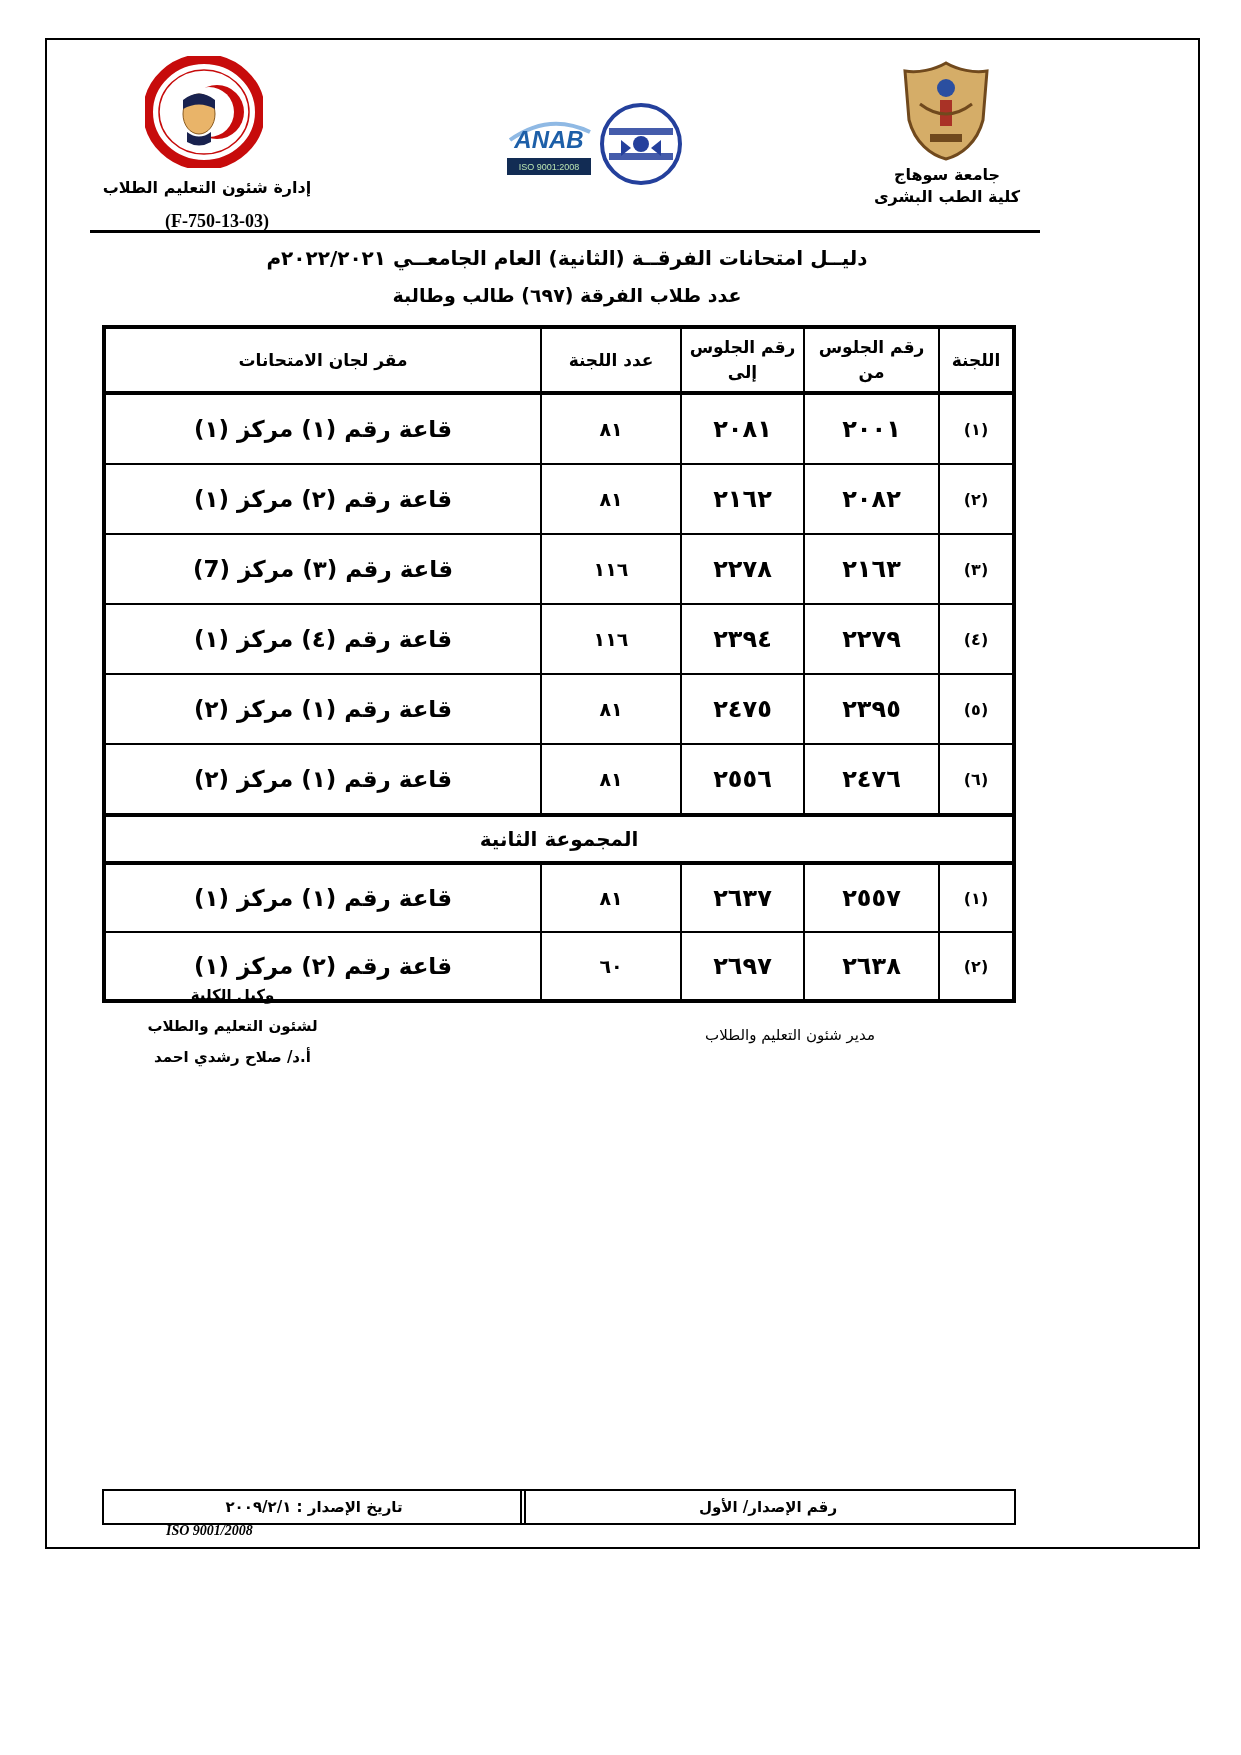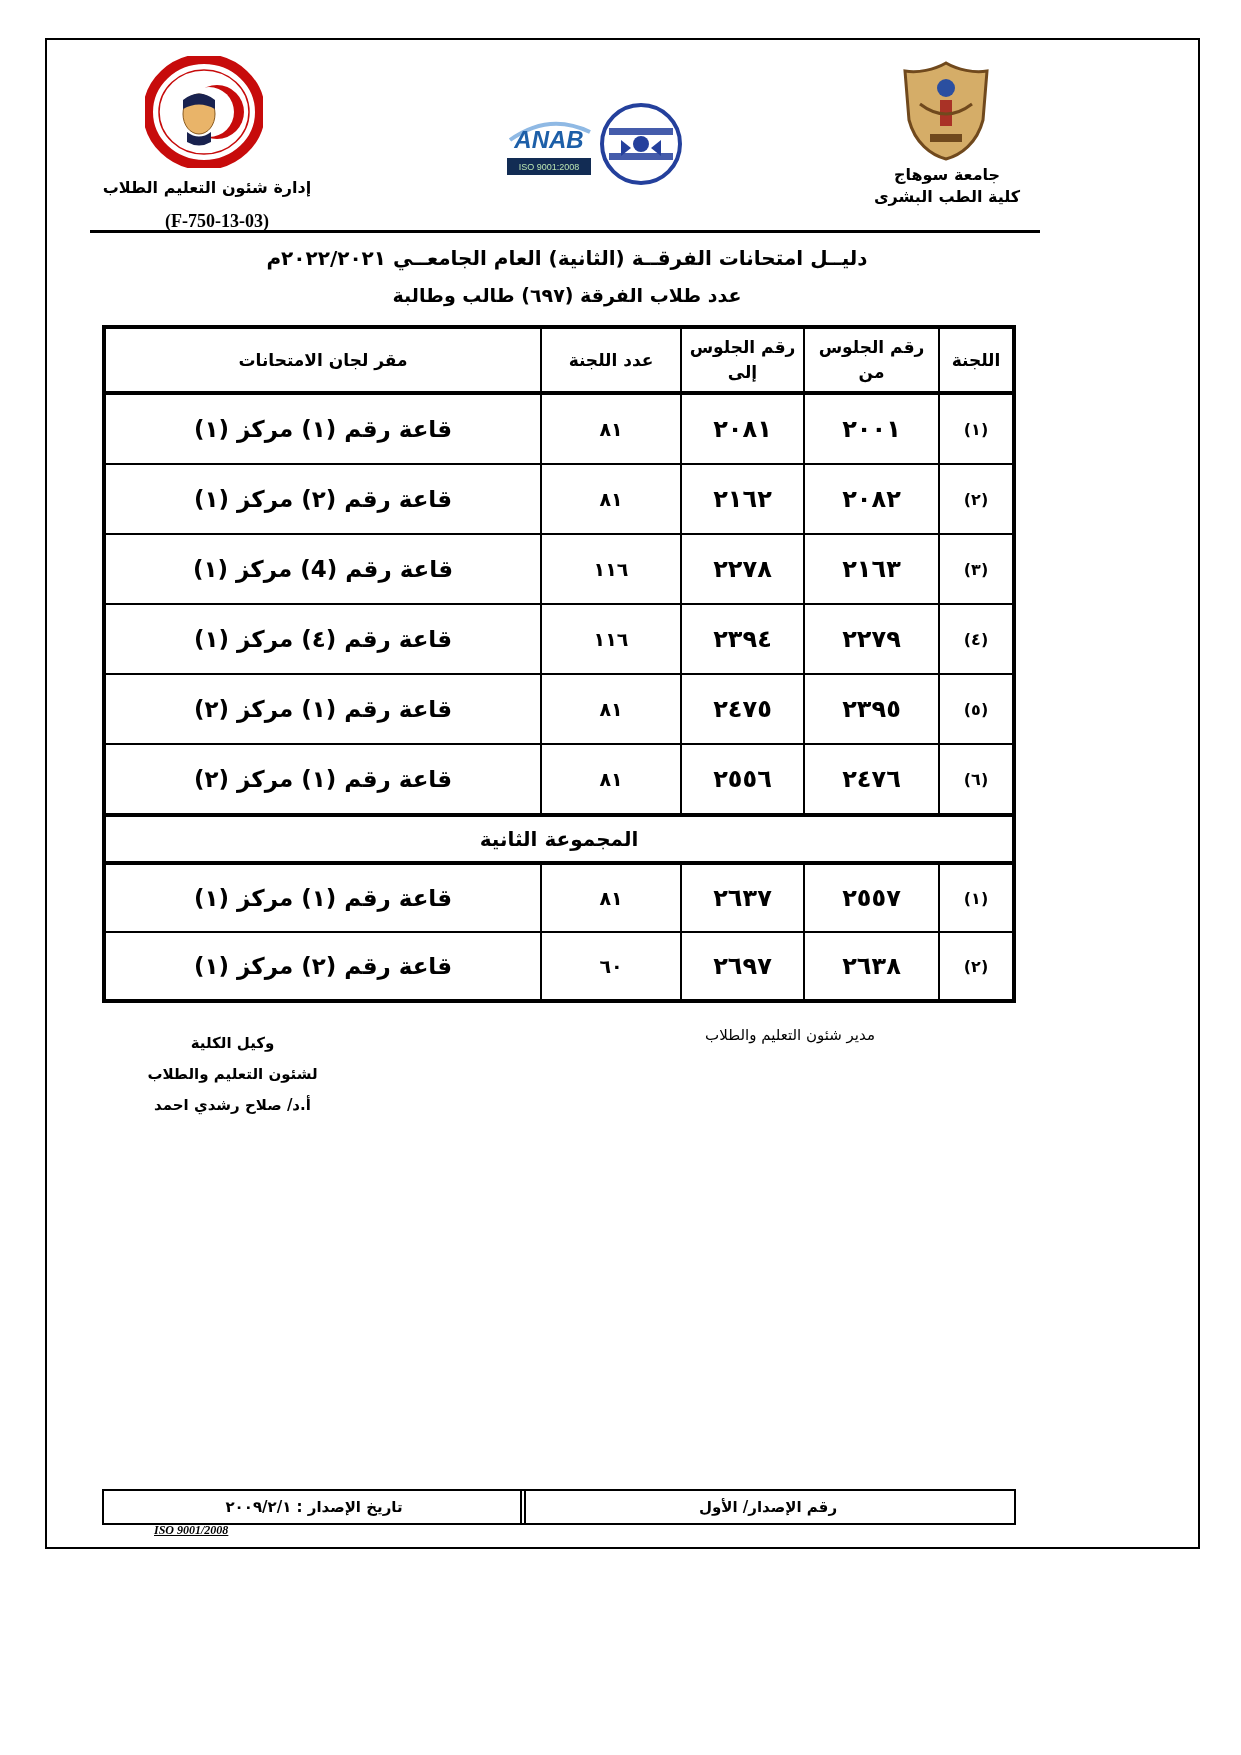--- a/index.html
+++ b/index.html
@@ -39,28 +39,28 @@
   .c-cnt{font-size:19px;font-weight:bold;}
   .c-loc{font-size:23px;font-weight:bold;}
   .col-committee{width:75px;}
   .col-from{width:135px;}
   .col-to{width:123px;}
   .col-count{width:140px;}
   .col-location{width:437px;}
 
   
   .sig-right{left:628px;top:986px;width:230px;text-align:center;font-weight:normal;font-size:15px;direction:rtl;}
-  .sig-left{left:58px;top:994px;width:255px;text-align:center;font-weight:bold;font-size:15px;direction:rtl;}
+  .sig-left{left:58px;top:946px;width:255px;text-align:center;font-weight:bold;font-size:15px;direction:rtl;}
   .sig-left div{margin-bottom:13px;}
 
   
   .footer-box{height:32px;border:2px solid #000;display:flex;align-items:center;justify-content:center;font-weight:bold;font-size:15px;direction:rtl;}
   .footer-date{left:55px;top:1449px;width:420px;}
   .footer-issue{left:473px;top:1449px;width:492px;}
-  .iso-note{left:107px;top:1483px;font-family:"Liberation Serif",serif;font-style:italic;font-weight:bold;font-size:12px;text-decoration:underline;}
+  .iso-note{left:119px;top:1483px;font-family:"Liberation Serif",serif;font-style:italic;font-weight:bold;font-size:14px;}
 </style>
 </head>
 <body>
 
 <div class="frame">
 
   <span class="abs logo-left">
     <svg width="118" height="112" viewBox="0 0 118 112">
       <ellipse cx="59" cy="56" rx="56" ry="53" fill="#ffffff" stroke="#c70b0b" stroke-width="10"></ellipse>
       <ellipse cx="59" cy="56" rx="45" ry="42" fill="#ffffff" stroke="#c70b0b" stroke-width="1.5"></ellipse>
@@ -145,21 +145,21 @@
         <td class="c-num">٢٠٨٢</td>
         <td class="c-num">٢١٦٢</td>
         <td class="c-cnt">٨١</td>
         <td class="c-loc">قاعة رقم (٢) مركز (١)</td>
       </tr>
       <tr class="data-row">
         <td class="c-com">(٣)</td>
         <td class="c-num">٢١٦٣</td>
         <td class="c-num">٢٢٧٨</td>
         <td class="c-cnt">١١٦</td>
-        <td class="c-loc">قاعة رقم (4) مركز (١)</td>
+        <td class="c-loc">قاعة رقم (٣) مركز (7)</td>
       </tr>
       <tr class="data-row">
         <td class="c-com">(٤)</td>
         <td class="c-num">٢٢٧٩</td>
         <td class="c-num">٢٣٩٤</td>
         <td class="c-cnt">١١٦</td>
         <td class="c-loc">قاعة رقم (٤) مركز (١)</td>
       </tr>
       <tr class="data-row">
         <td class="c-com">(٥)</td>

